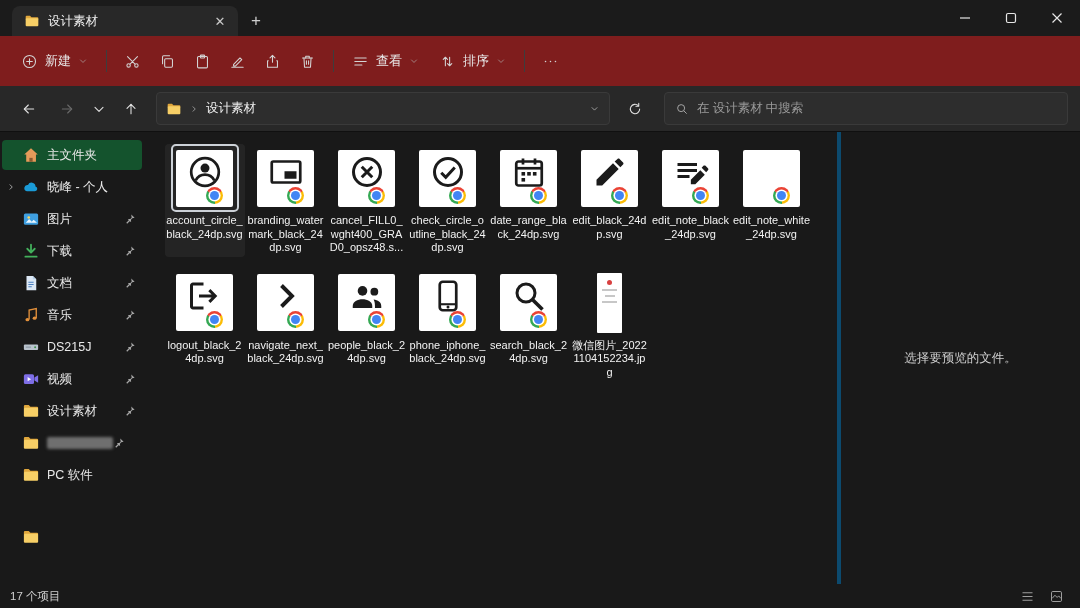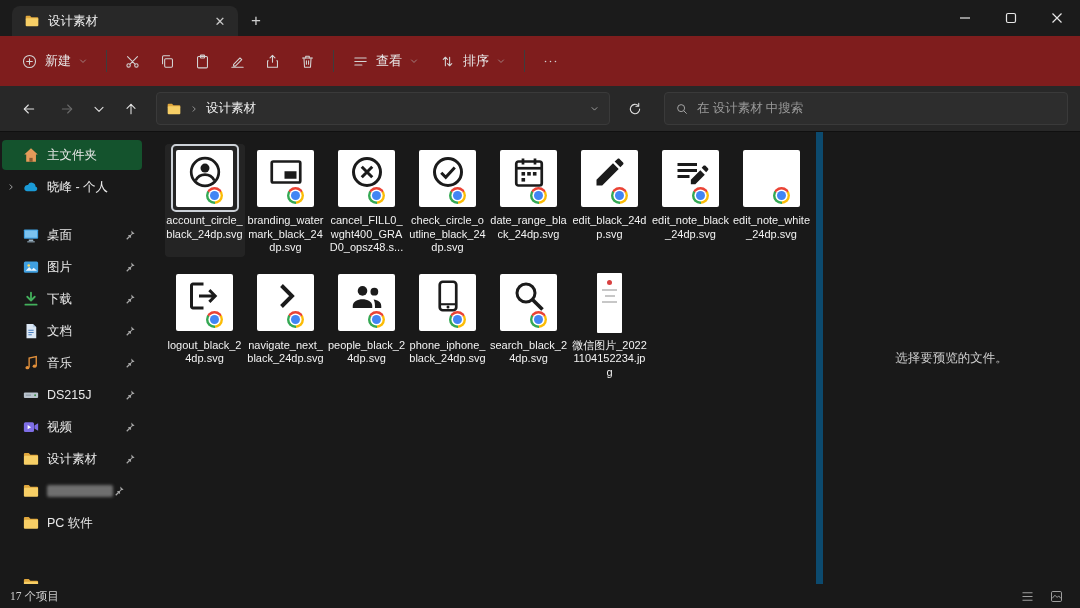--- a/index.html
+++ b/index.html
@@ -75,26 +75,26 @@
   .chrome-badge { position:absolute; left:52%; bottom:3px; width:17px; height:17px; border-radius:50%;
     background:conic-gradient(from -60deg, var(--chrome-red,#ea4335) 0 120deg, var(--chrome-yellow,#fbbc05) 0 240deg, var(--chrome-green,#34a853) 0 360deg); }
   .chrome-badge::after { content:""; position:absolute; inset:4px; border-radius:50%; background:var(--chrome-blue,#4285f4); box-shadow:0 0 0 1.6px #ffffff; }
   .photo-strip { width:25px; height:60px; background:#ffffff; border-radius:1px; display:flex; flex-direction:column; align-items:center; gap:4px; padding-top:7px; }
   .pdot { width:5px; height:5px; border-radius:50%; background:#d84040; }
   .pline { width:15px; height:2px; background:#c7c7c7; }
   .pline.s { width:10px; }
   .fname { margin-top:4px; max-width:78px; font-size:11px; line-height:13.5px; color:#f2f2f2; text-align:center; word-break:break-all; }
 
   
-  .preview { width:264px; flex:0 0 auto; border-left:7px solid #0c4a6e; display:flex; align-items:center; justify-content:center; }
+  .preview { width:243px; flex:0 0 auto; border-left:4px solid #0c4a6e; display:flex; align-items:center; justify-content:center; }
   .preview-text { font-size:12.5px; color:#cfcfcf; }
 
   
   .statusbar { height:24px; flex:0 0 auto; display:flex; align-items:center; justify-content:space-between; padding:0 10px; background:#191919; }
-  .status-left { font-size:11.5px; color:#cfcfcf;font-family:Liberation Serif, serif; }
+  .status-left { font-size:11.5px; color:#cfcfcf; }
   .status-views { display:flex; gap:14px; padding-right:6px; }
   .status-views svg { width:15px; height:15px; stroke:#a8a8a8; fill:none; stroke-width:1.5; }
 </style>
 </head>
 <body>
 
 <div class="window">
 
   <div class="titlebar">
     <div class="tab">
@@ -283,37 +283,20 @@
                 <path d="M9 6l6 6-6 6" fill="none" stroke="currentColor" stroke-width="2"></path>
               </svg>
             </span>
             <span class="sicon">
               <svg viewBox="0 0 24 24">
                 <path d="M6.5 17.5h10.8a3.2 3.2 0 0 0 .7-6.3A5.2 5.2 0 0 0 8 9.4a4.1 4.1 0 0 0-1.5 8.1z" fill="#1a9bd7"></path>
               </svg>
             </span>
             <span class="slabel">晓峰 - 个人</span>
           </div>
-          <div class="srow gap">
-            <span class="chev"></span>
-            <span class="sicon">
-              <svg viewBox="0 0 24 24">
-                <rect x="2.5" y="4.5" width="19" height="12.5" rx="1.2" fill="#3f9fe0"></rect>
-                <rect x="4" y="6" width="16" height="9.5" fill="#7cc3ef"></rect>
-                <rect x="9" y="18" width="6" height="2" fill="#9ab2c4"></rect>
-                <rect x="7" y="20.4" width="10" height="1.4" fill="#9ab2c4"></rect>
-              </svg>
-            </span>
-            <span class="slabel">桌面</span>
-            <span class="pin">
-              <svg viewBox="0 0 24 24">
-                <path d="M14.5 2.8L21.2 9.5l-4.7 1.2-2.6 2.6.3 4.7-2.9-1.6-5 5L4.6 19.7l5-5-1.6-2.9 4.7.3 2.6-2.6z" fill="currentColor"></path>
-              </svg>
-            </span>
-          </div>
           <div class="srow">
             <span class="chev"></span>
             <span class="sicon">
               <svg viewBox="0 0 24 24">
                 <rect x="2.5" y="4.5" width="19" height="15" rx="2" fill="#3f9fe0"></rect>
                 <circle cx="9" cy="10" r="1.8" fill="#ffd75e"></circle>
                 <path d="M5 17l4.5-5 3.5 3.5 2.5-2.5L20 17z" fill="#eaf6ff"></path>
               </svg>
             </span>
             <span class="slabel">图片</span>

